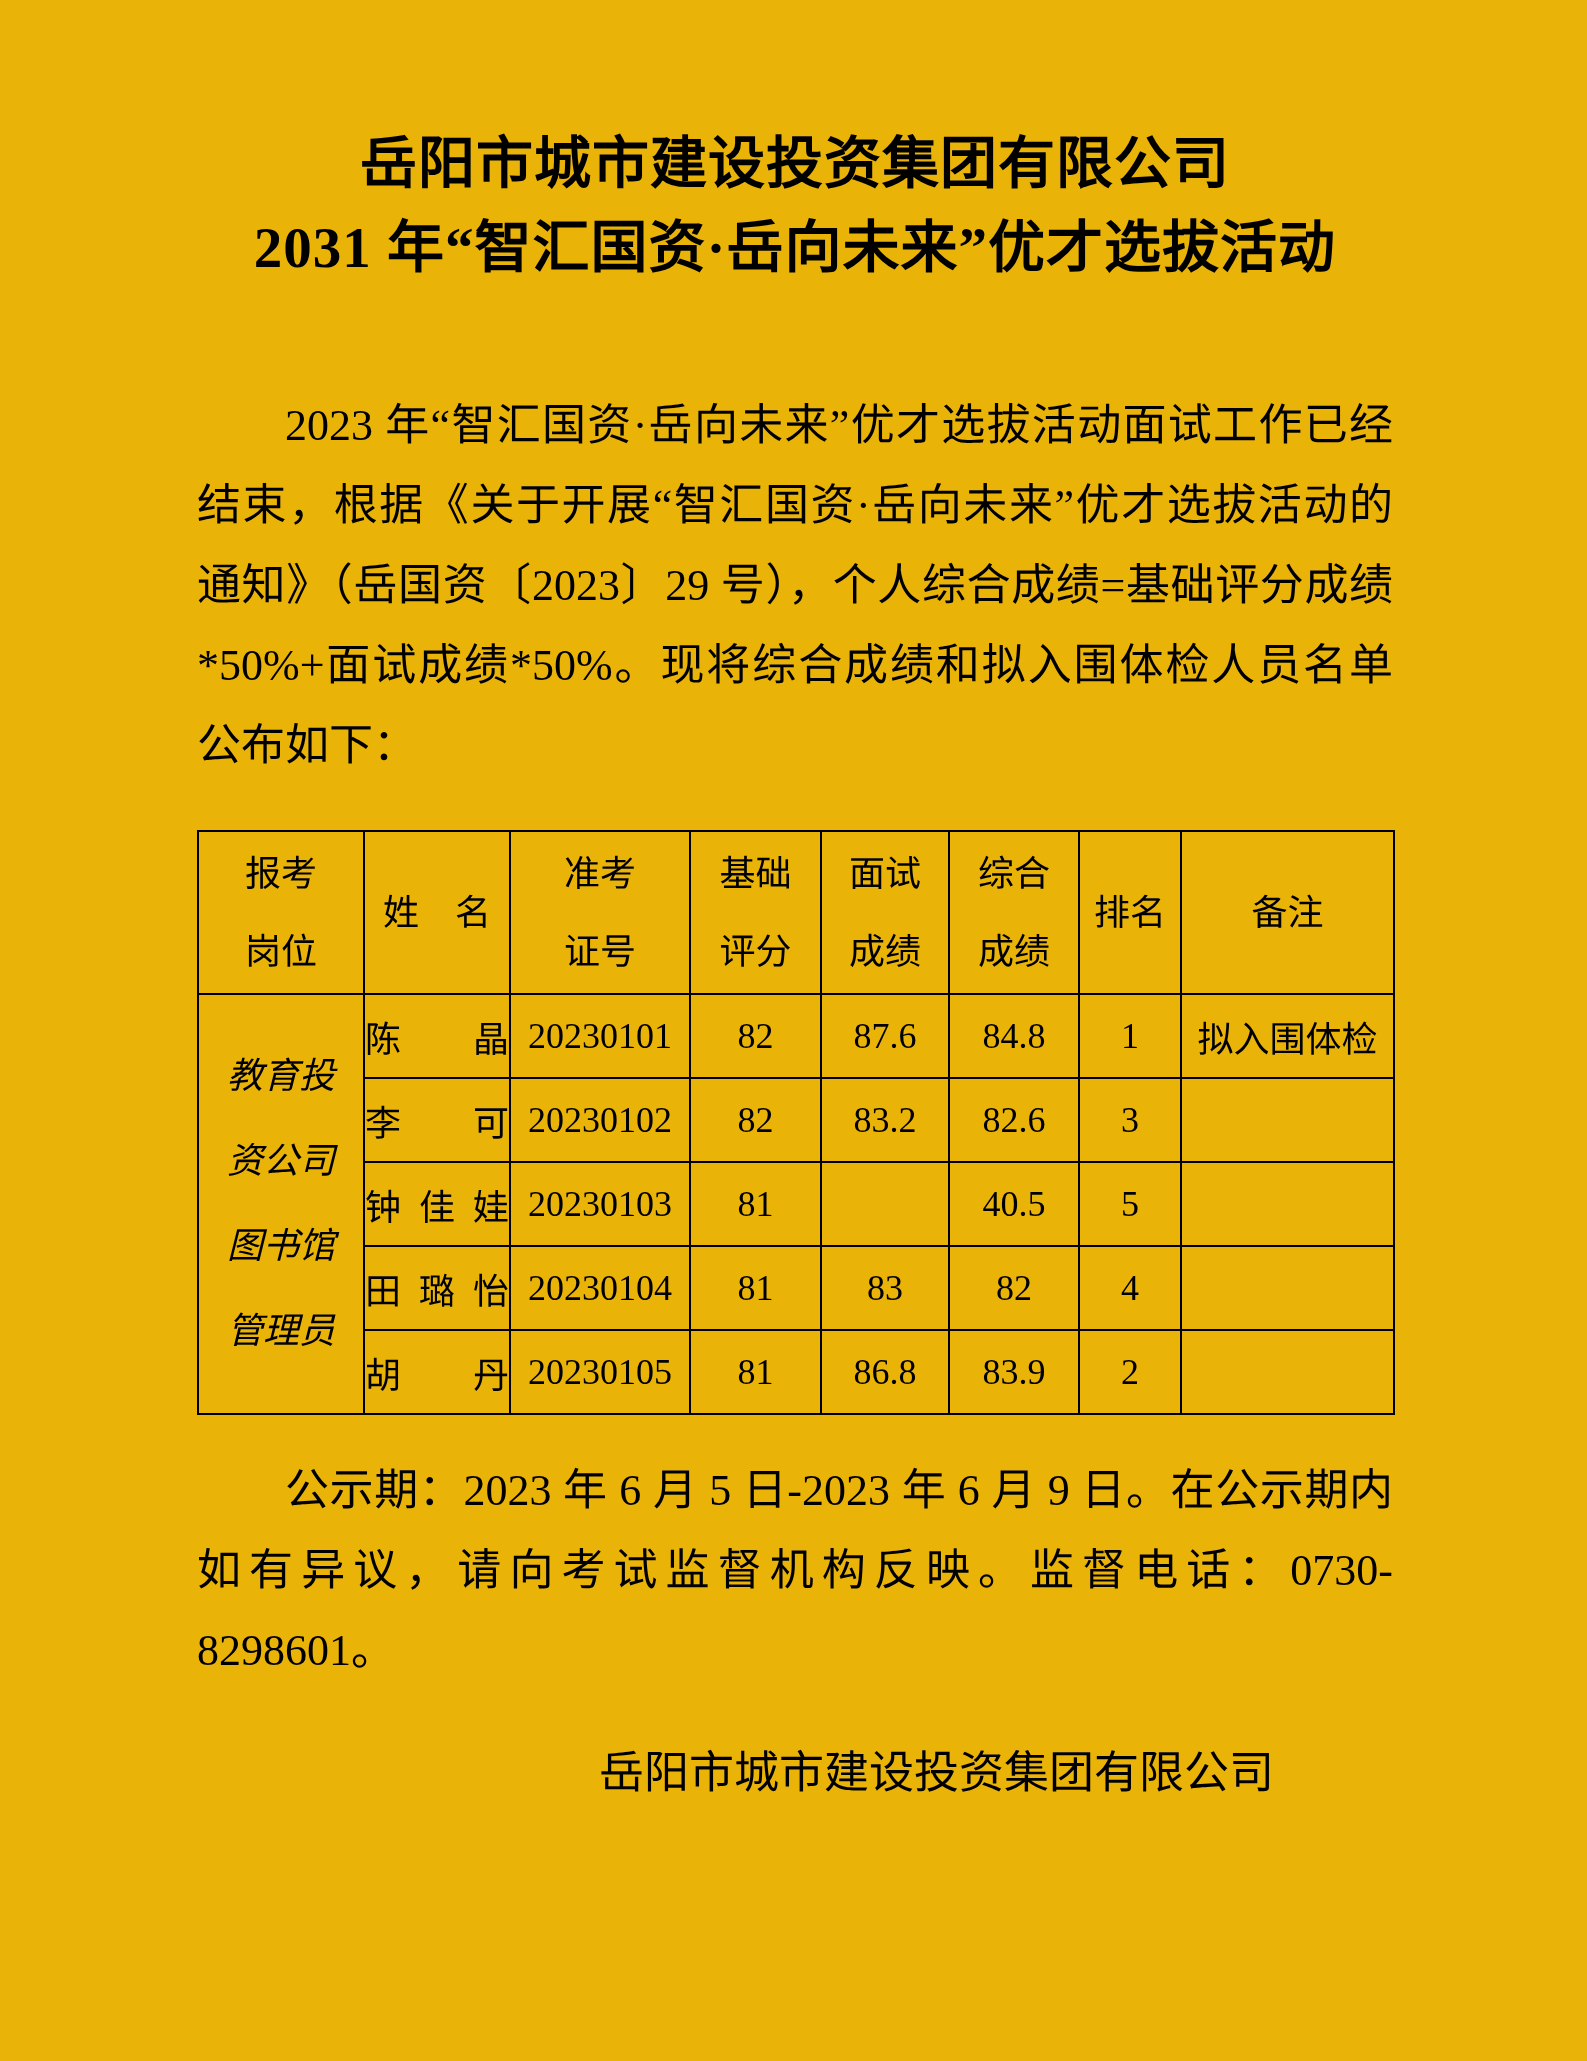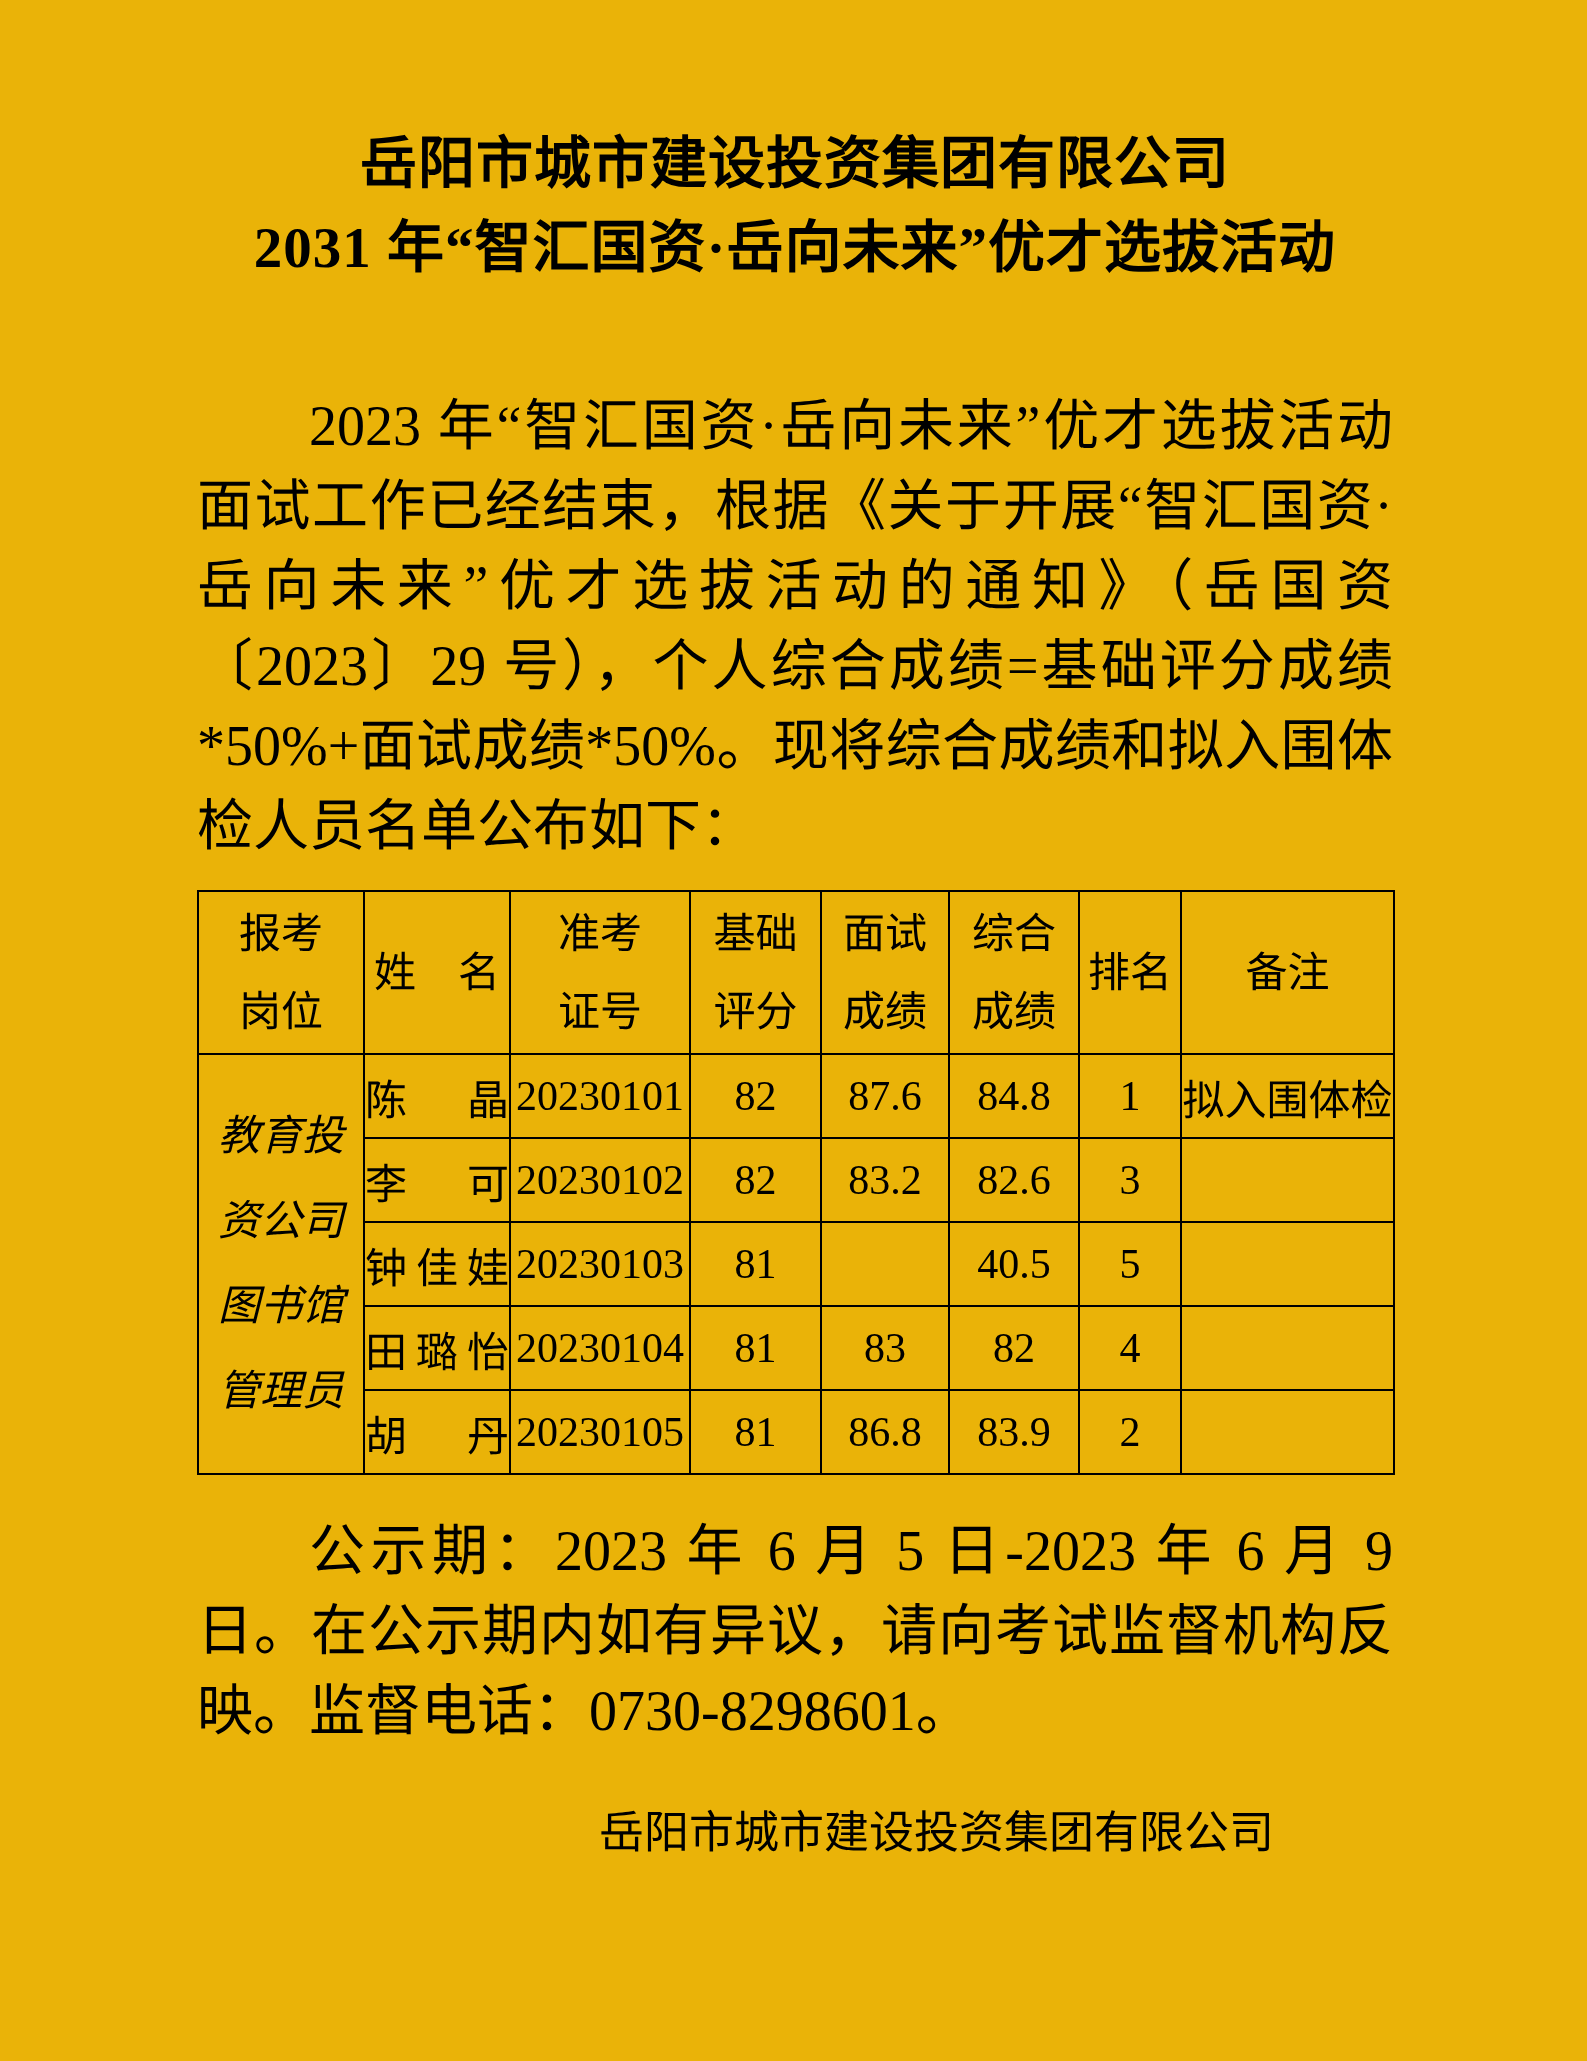--- a/index.html
+++ b/index.html
@@ -21,34 +21,34 @@
     font-size: 57px;
     line-height: 84px;
     font-weight: bold;
     text-align: center;
     letter-spacing: 1px;
   }
   .title-line { display: block; }
   
   .body-para {
     margin: 0;
-    font-size: 56px;
+    font-size: 44px;
     line-height: 80px;
     text-align: justify;
     text-justify: inter-ideograph;
   }
   .indent { text-indent: 2em; }
   .closing { margin-top: 36px; }
   
   table.score-table {
     border-collapse: collapse;
     table-layout: fixed;
     width: 1196px;
-    margin-top: 24px;
-    font-size: 42px;
+    margin-top: 44px;
+    font-size: 36px;
   }
   .score-table th, .score-table td {
     border: 2px solid #000000;
     text-align: center;
     vertical-align: middle;
     padding: 0;
     font-weight: normal;
     overflow: hidden;
   }
   .score-table thead th {

